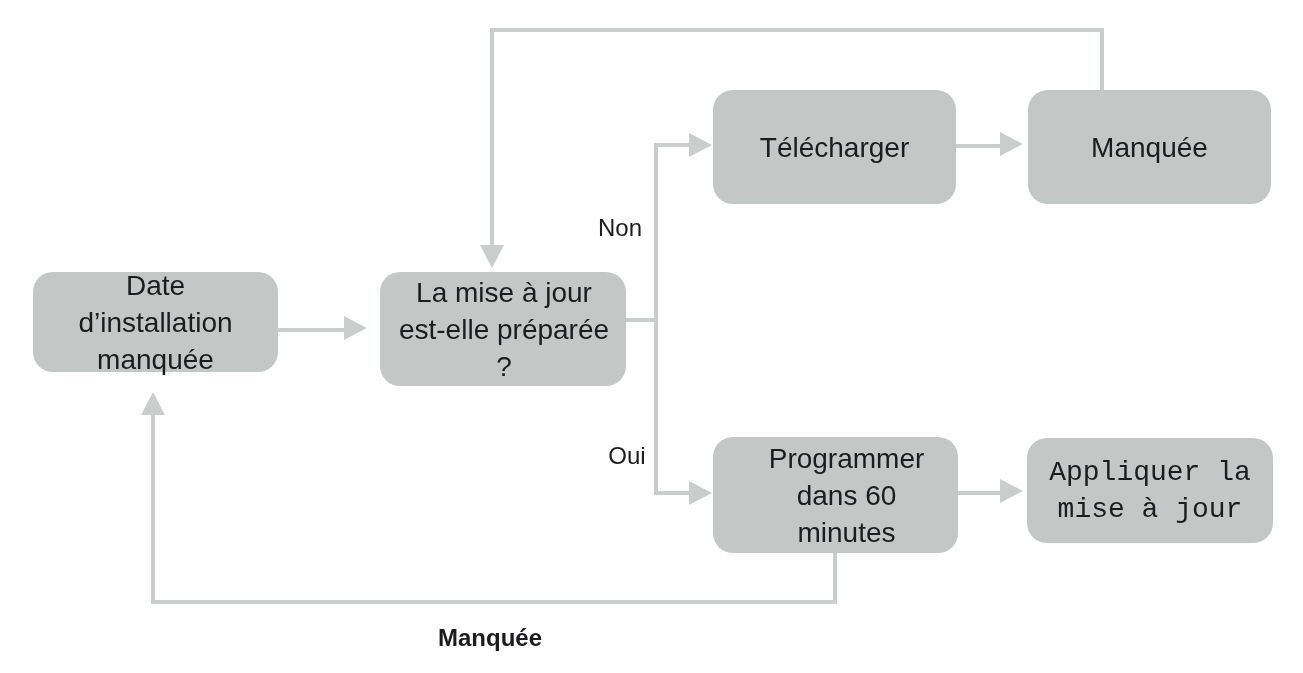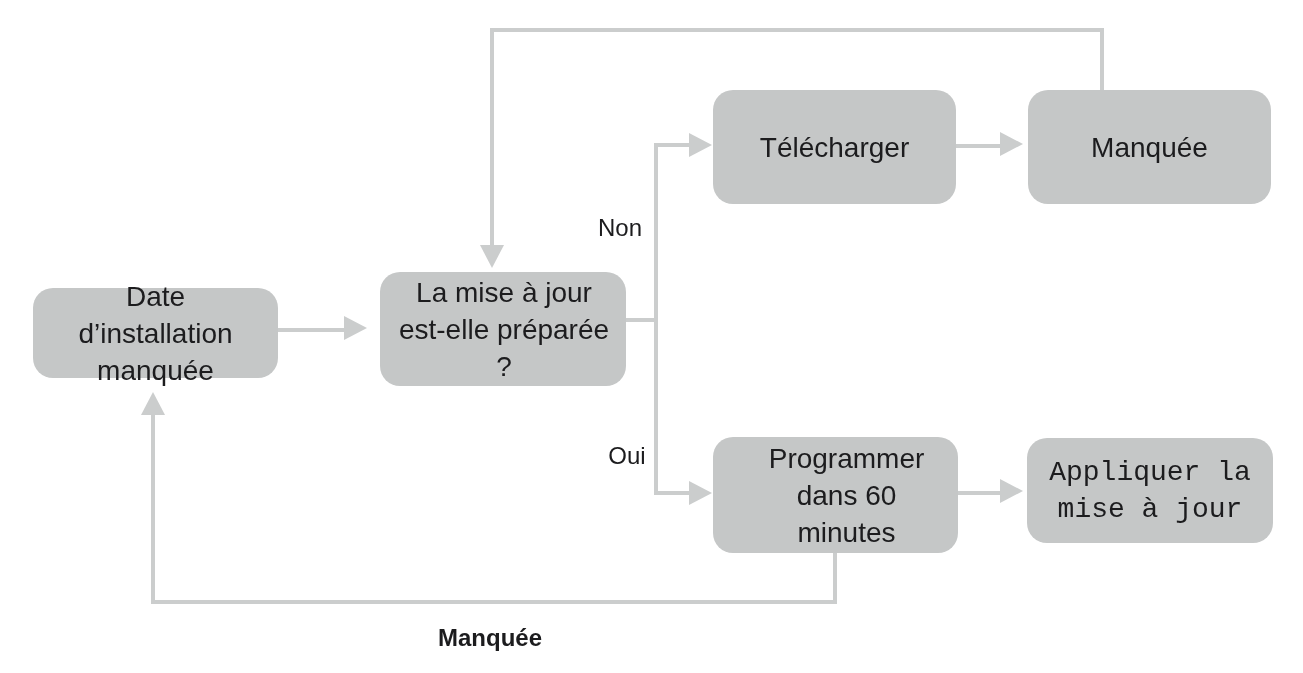--- a/index.html
+++ b/index.html
@@ -59,21 +59,21 @@
   }
   .edge-label{
     position:absolute;
     color:var(--text);
     font-size:24px;
     line-height:36px;
     text-align:center;
   }
 
   
-  #node-missed-install{left:33px;top:288px;width:245px;height:90px;}
+  #node-missed-install{left:33px;top:272px;width:245px;height:100px;}
   #node-is-prepared{left:380px;top:272px;width:246px;height:114px;padding-left:16px;}
   #node-download{left:713px;top:90px;width:243px;height:114px;}
   #node-prepare{left:1028px;top:90px;width:243px;height:114px;}
   #node-schedule{left:713px;top:437px;width:245px;height:116px;padding-left:36px;}
   #node-apply{left:1027px;top:438px;width:246px;height:105px;font-family:Liberation Mono, monospace;}
 
   
   #edge-b1-b2{left:277px;top:328px;width:68px;height:4px;}
   #ah-b1-b2{left:344px;top:316px;}
 

